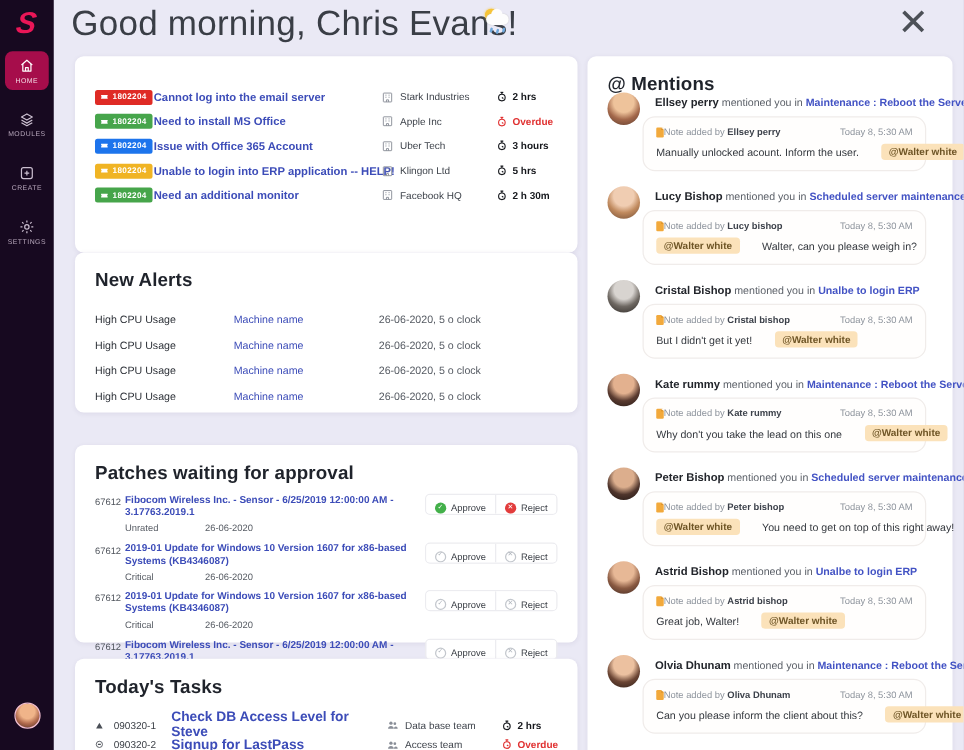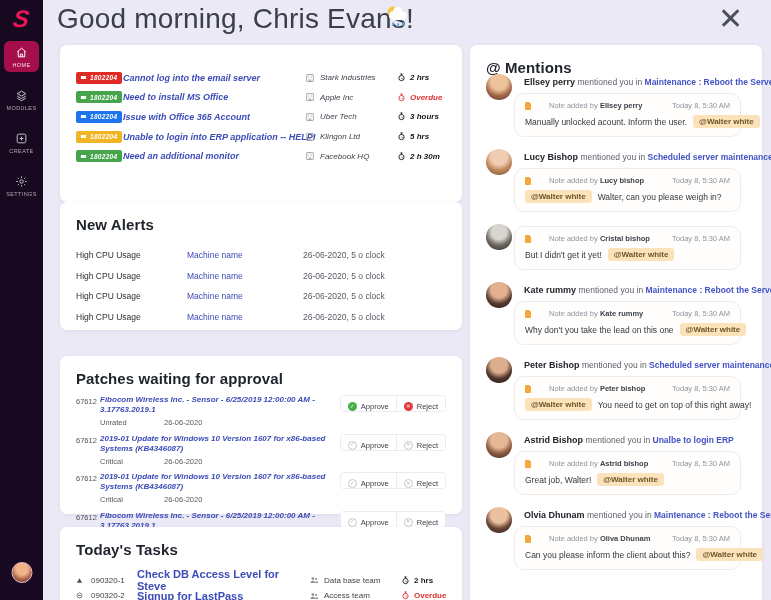--- a/index.html
+++ b/index.html
@@ -32,21 +32,21 @@
   .card { position:absolute; background:#fff; border-radius:7px; box-shadow:0 1px 4px rgba(50,40,90,.07); padding:14px 16px; }
   .card h2 { font-size:15px; font-weight:700; color:#1f232b; letter-spacing:.1px; }
   #card-tickets { left:60px; top:45px;  width:402px; height:157px; }
   #card-alerts  { left:60px; top:202px; width:402px; height:128px; }
   #card-patches { left:60px; top:356px; width:402px; height:158px; }
   #card-tasks   { left:60px; top:527px; width:402px; height:110px; }
   #card-mentions{ left:470px; top:45px; width:292px; height:580px; }
 
   
   .t-row { display:grid; grid-template-columns:47px 182px 92px 1fr; align-items:center; height:19.6px; }
-  #card-tickets .rows { margin-top:9px;font-style:italic; }
+  #card-tickets .rows { margin-top:9px; }
   .badge { display:inline-flex; align-items:center; gap:3px; height:12px; padding:0 5px 0 4px; border-radius:2px; color:#fff; font-size:6.5px; font-weight:700; letter-spacing:.3px; width:max-content; cursor:pointer; }
   .badge svg { width:7px; height:7px; }
   .b-red{background:#df2b25;} .b-green{background:#46a54b;} .b-blue{background:#1d74ec;} .b-yellow{background:#f0b424;}
   .t-sub { font-size:9px; font-weight:700; color:#3c4cb8; text-decoration:none; cursor:pointer; white-space:nowrap; }
   .with-ic { display:inline-flex; align-items:center; gap:5px; font-size:8px; color:#3e434b; }
   .with-ic svg { width:10px; height:10px; flex:none; }
   .t-time { display:inline-flex; align-items:center; gap:4px; font-size:8px; font-weight:700; color:#16181d; justify-self:start; }
   .t-time svg { width:9px; height:9px; }
   .t-time.ovd { color:#e03131; }
   .t-time.ovd svg * { stroke:#e03131; }
@@ -55,21 +55,21 @@
   #card-alerts .rows { margin-top:12px; }
   .a-row { display:grid; grid-template-columns:111px 116px 1fr; align-items:center; height:20.5px; }
   .a-name { font-size:8.5px; color:#2c3037; }
   .a-machine { font-size:8.5px; font-weight:400; color:#3c4cb8; text-decoration:none; cursor:pointer; }
   .a-date { font-size:8.5px; color:#565b63; }
 
   
   #card-patches .rows { margin-top:8px; }
   .p-row { display:grid; grid-template-columns:24px 1fr 96px; align-items:flex-start; margin-bottom:6.5px; }
   .p-id { font-size:7.5px; color:#4e535b; padding-top:2px; }
-  .p-name { font-size:8px; font-weight:700; color:#3c4cb8; text-decoration:none; cursor:pointer; display:block; line-height:10px;font-style:italic; }
+  .p-name { font-size:8px; font-weight:700; color:#3c4cb8; text-decoration:none; cursor:pointer; display:block; line-height:10px; }
   .p-sub { display:flex; gap:0; margin-top:3px; }
   .p-sev { font-size:7.5px; color:#565b63; width:64px; }
   .p-date { font-size:7.5px; color:#565b63;text-align:center; }
   .p-actions { display:flex; align-items:center; border:1px solid #ececf0; border-radius:4px; height:17px; overflow:hidden; justify-self:end; }
   .p-btn { display:inline-flex; align-items:flex-end; gap:4px; font-size:7.5px; color:#3a3e45; background:#fff; border:none; padding:0 7px; height:100%; cursor:pointer; font-family:inherit; }
   .p-btn + .p-btn { border-left:1px solid #ececf0; }
   .dot { width:9px; height:9px; border-radius:50%; display:inline-flex; align-items:center; justify-content:center; font-size:5.5px; line-height:1; flex:none; }
   .dot.idle { background:#fff; border:1.2px solid #c3c7cd; color:#b3b8bf; }
   .dot.ok-on { background:#43b04a; color:#fff; }
   .dot.no-on { background:#e23c3c; color:#fff; }
@@ -89,26 +89,26 @@
   .av1{background:radial-gradient(circle at 50% 30%, #f0cdb2 36%, #c08a5e 60%, #6e4a33 100%);}
   .av2{background:radial-gradient(circle at 50% 30%, #d8d4d0 34%, #6e6862 60%, #2b2724 100%);}
   .av3{background:radial-gradient(circle at 50% 30%, #e3b18f 36%, #5a3b30 62%, #211714 100%);}
   .av4{background:radial-gradient(circle at 50% 30%, #dcae8d 36%, #4f352c 62%, #1d1412 100%);}
   .av5{background:radial-gradient(circle at 50% 30%, #e7b896 36%, #8a5a42 62%, #3c2620 100%);}
   .av6{background:radial-gradient(circle at 50% 30%, #ecc1a0 36%, #6b4534 62%, #281a15 100%);}
   .m-head { font-size:8.5px; color:#5a5f67; line-height:13px; white-space:nowrap; }
   .m-user { font-weight:700; color:#22252b; font-size:9px; }
   .m-topic { font-weight:600; color:#4353c4; text-decoration:none; cursor:pointer; }
   .note { margin-left:-10px; margin-right:5px; margin-top:4px; border:1px solid #f0ecea; border-radius:10px; padding:7px 10px 8px; background:#fffefd; }
-  .note-top { display:flex; align-items:center; gap:18px; font-size:7.5px; color:#8d939c; }
+  .note-top { display:flex; align-items:center; gap:0; font-size:7.5px; color:#8d939c; }
   .note-by b { color:#3c414a; }
   .note-time { margin-left:auto; }
   .doc-icon { width:6px; height:8px; background:#f2a93b; border-radius:1px; flex:none; position:relative; }
   .doc-icon:after { content:""; position:absolute; right:0; top:0; border:1.5px solid #fff; border-left-color:#e09428; border-bottom-color:#e09428; border-width:1.5px; }
-  .note-msg { margin-top:5px; font-size:8.5px; color:#33373d; display:flex; align-items:center; gap:6px; flex-wrap:nowrap; white-space:nowrap; }
+  .note-msg { margin-top:5px; font-size:8.5px; color:#33373d; display:flex; align-items:center; gap:18px; flex-wrap:nowrap; white-space:nowrap; }
   .chip { background:#fbe2ba; color:#6e5526; border-radius:3px; padding:2px 6px; font-size:8px; font-weight:600; cursor:pointer; }
 
   svg { display:block; }
 </style>
 </head>
 <body>
 
 <div id="screen">
 
   <aside class="sidebar">
@@ -486,20 +486,21 @@
           </div>
         <div class="note-msg">
             <span class="chip">@Walter white</span>
             <span>Walter, can you please weigh in?</span>
           </div>
       </div>
     </div>
 
     <div class="mention">
       <div class="avatar av2"></div>
+      <div class="m-head"><span class="m-user">Cristal Bishop</span> <span>mentioned you in</span> <a class="m-topic">Unalbe to login ERP</a></div>
       <div class="note">
         <div class="note-top">
             <span class="doc-icon"></span>
             <span class="note-by"><span>Note added by</span> <b>Cristal bishop</b></span>
             <span class="note-time">Today 8, 5:30 AM</span>
           </div>
         <div class="note-msg">
             <span>But I didn't get it yet!</span>
             <span class="chip">@Walter white</span>
           </div>

